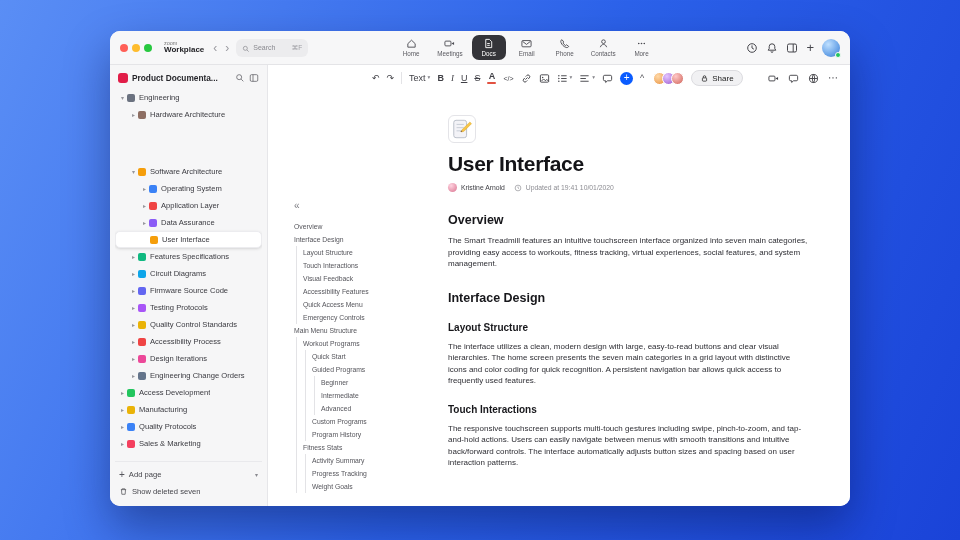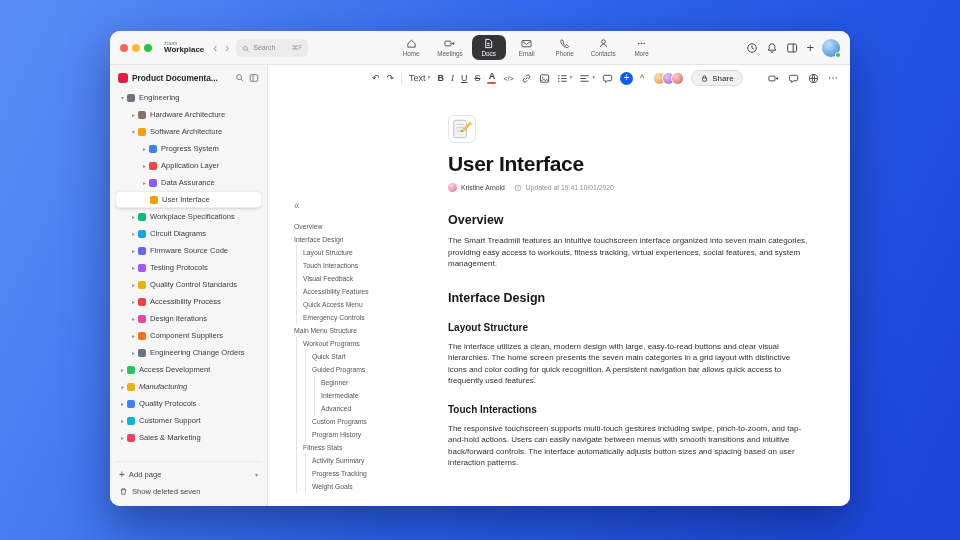--- a/index.html
+++ b/index.html
@@ -237,49 +237,49 @@
           <div class="titem" style="padding-left: 3px;">
             <span class="chev">▾</span>
             <span class="pic" style="background: rgb(107, 114, 128);"></span>
             <span class="tlabel">Engineering</span>
           </div>
           <div class="titem" style="padding-left: 14px;">
             <span class="chev">▸</span>
             <span class="pic" style="background: rgb(141, 110, 99);"></span>
             <span class="tlabel">Hardware Architecture</span>
           </div>
-          <div class="titem" style="padding-left: 14px;">
+          <div class="titem" style="padding-left: 14px; margin-top: 40px;">
             <span class="chev">▾</span>
             <span class="pic" style="background: rgb(245, 158, 11);"></span>
             <span class="tlabel">Software Architecture</span>
           </div>
           <div class="titem" style="padding-left: 25px;">
             <span class="chev">▸</span>
             <span class="pic" style="background: rgb(59, 130, 246);"></span>
-            <span class="tlabel">Progress System</span>
+            <span class="tlabel">Operating System</span>
           </div>
           <div class="titem" style="padding-left: 25px;">
             <span class="chev">▸</span>
             <span class="pic" style="background: rgb(239, 68, 68);"></span>
             <span class="tlabel">Application Layer</span>
           </div>
           <div class="titem" style="padding-left: 25px;">
             <span class="chev">▸</span>
             <span class="pic" style="background: rgb(139, 92, 246);"></span>
             <span class="tlabel">Data Assurance</span>
           </div>
           <div class="titem sel" style="padding-left: 25px;">
             <span class="chev"></span>
             <span class="pic" style="background: rgb(245, 158, 11);"></span>
             <span class="tlabel">User Interface</span>
           </div>
           <div class="titem" style="padding-left: 14px;">
             <span class="chev">▸</span>
             <span class="pic" style="background: rgb(16, 185, 129);"></span>
-            <span class="tlabel">Workplace Specifications</span>
+            <span class="tlabel">Features Specifications</span>
           </div>
           <div class="titem" style="padding-left: 14px;">
             <span class="chev">▸</span>
             <span class="pic" style="background: rgb(14, 165, 233);"></span>
             <span class="tlabel">Circuit Diagrams</span>
           </div>
           <div class="titem" style="padding-left: 14px;">
             <span class="chev">▸</span>
             <span class="pic" style="background: rgb(99, 102, 241);"></span>
             <span class="tlabel">Firmware Source Code</span>
@@ -299,47 +299,37 @@
             <span class="pic" style="background: rgb(239, 68, 68);"></span>
             <span class="tlabel">Accessibility Process</span>
           </div>
           <div class="titem" style="padding-left: 14px;">
             <span class="chev">▸</span>
             <span class="pic" style="background: rgb(236, 72, 153);"></span>
             <span class="tlabel">Design Iterations</span>
           </div>
           <div class="titem" style="padding-left: 14px;">
             <span class="chev">▸</span>
-            <span class="pic" style="background: rgb(249, 115, 22);"></span>
-            <span class="tlabel">Component Suppliers</span>
-          </div>
-          <div class="titem" style="padding-left: 14px;">
-            <span class="chev">▸</span>
             <span class="pic" style="background: rgb(100, 116, 139);"></span>
             <span class="tlabel">Engineering Change Orders</span>
           </div>
           <div class="titem" style="padding-left: 3px;">
             <span class="chev">▸</span>
             <span class="pic" style="background: rgb(34, 197, 94);"></span>
             <span class="tlabel">Access Development</span>
           </div>
-          <div class="titem" style="padding-left: 3px; font-style: italic;">
+          <div class="titem" style="padding-left: 3px;">
             <span class="chev">▸</span>
             <span class="pic" style="background: rgb(234, 179, 8);"></span>
             <span class="tlabel">Manufacturing</span>
           </div>
           <div class="titem" style="padding-left: 3px;">
             <span class="chev">▸</span>
             <span class="pic" style="background: rgb(59, 130, 246);"></span>
             <span class="tlabel">Quality Protocols</span>
-          </div>
-          <div class="titem" style="padding-left: 3px;">
-            <span class="chev">▸</span>
-            <span class="pic" style="background: rgb(6, 182, 212);"></span>
-            <span class="tlabel">Customer Support</span>
           </div>
           <div class="titem" style="padding-left: 3px;">
             <span class="chev">▸</span>
             <span class="pic" style="background: rgb(244, 63, 94);"></span>
             <span class="tlabel">Sales &amp; Marketing</span>
           </div>
         </div>
       <div class="sb-footer">
         <div class="sbrow">
           <span class="pg">+</span>

